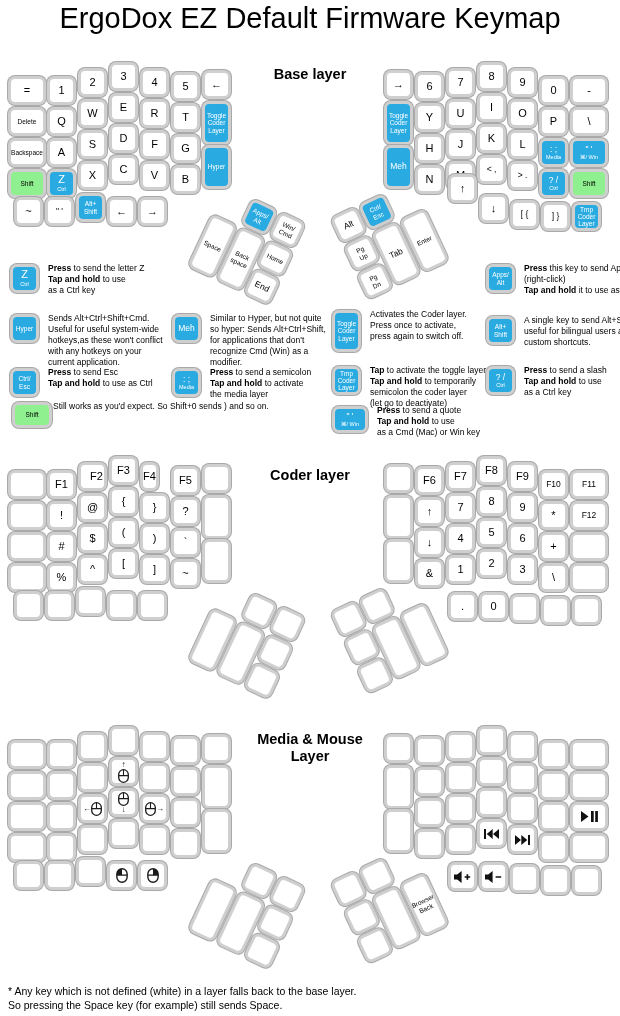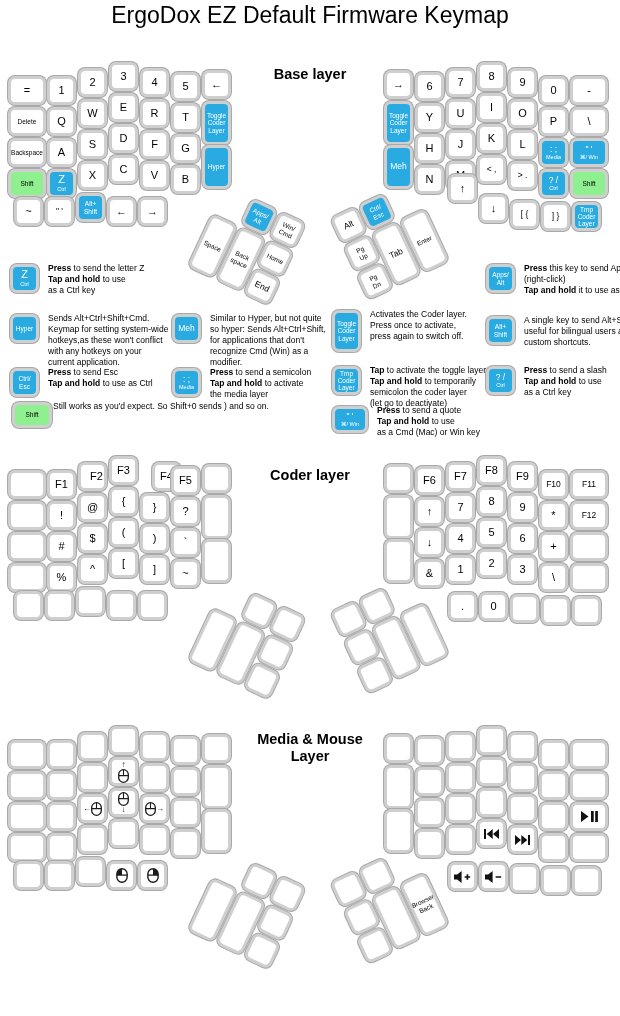--- a/index.html
+++ b/index.html
@@ -1,19 +1,19 @@
 <!DOCTYPE html>
 <html style="--blue: #29abe2; --green: #8ff08f;"><head>
 <meta charset="utf-8">
 <style>
   html,body{margin:0;padding:0;background:#fff;}
   .page{position:relative;width:620px;height:1016px;background:#fff;overflow:hidden;
         font-family:"Liberation Sans","DejaVu Sans",sans-serif;color:#000;}
   .title{position:absolute;top:2px;left:0;width:100%;text-align:center;
-         font-size:23px;font-weight:400;margin:0;}
+         font-size:29px;font-weight:400;margin:0;}
   .subtitle{position:absolute;top:33px;left:0;width:100%;text-align:center;font-size:13px;}
   .layer-label{position:absolute;left:310px;transform:translateX(-50%);
          font-size:14.5px;font-weight:700;white-space:pre-line;text-align:center;line-height:1.2;}
   .footer{position:absolute;left:8px;top:984px;font-size:10.5px;line-height:1.35;white-space:pre-line;}
   #board,#legend{position:absolute;left:0;top:0;width:620px;height:1016px;}
   .kgroup{position:absolute;width:0;height:0;}
   .key{position:absolute;box-sizing:border-box;background:#fff;
        border:3px solid #cfcfcf;box-shadow:0 0 0 1px #a9a9a9;border-radius:7px;
        display:flex;flex-direction:column;align-items:center;justify-content:center;
        overflow:hidden;}
@@ -300,21 +300,21 @@
         <div class="key" style="left: 0px; top: 0px; width: 38px; height: 29px;"></div>
         <div class="key" style="left: 39px; top: 0px; width: 29px; height: 29px;">
           <span class="klabel fs11">F1</span>
         </div>
         <div class="key" style="left: 70px; top: -8px; width: 29px; height: 29px; padding-left: 8px;">
           <span class="klabel fs11">F2</span>
         </div>
         <div class="key" style="left: 101px; top: -14px; width: 29px; height: 29px;">
           <span class="klabel fs11">F3</span>
         </div>
-        <div class="key" style="left: 144px; top: -8px; width: 29px; height: 29px;">
+        <div class="key" style="left: 132px; top: -8px; width: 19px; height: 29px;">
           <span class="klabel fs11">F4</span>
         </div>
         <div class="key" style="left: 163px; top: -4px; width: 29px; height: 29px;">
           <span class="klabel fs11">F5</span>
         </div>
         <div class="key" style="left: 194px; top: -6px; width: 29px; height: 29px;"></div>
         <div class="key" style="left: 0px; top: 31px; width: 38px; height: 29px;"></div>
         <div class="key" style="left: 39px; top: 31px; width: 29px; height: 29px;">
           <span class="klabel fs11">!</span>
         </div>
@@ -666,21 +666,21 @@
           <div><b>Tap and hold</b> to use</div>
           <div>as a Ctrl key</div>
         </div>
       </div>
       <div class="litem" style="left: 10px; top: 314px;">
         <div class="key kb" style="left: 0px; top: 0px; width: 29px; height: 29px;">
           <span class="klabel fs6">Hyper</span>
         </div>
         <div class="ltext" style="left: 38px; width: 155px;">
           <div>Sends Alt+Ctrl+Shift+Cmd.</div>
-          <div>Keymap for setting system-wide</div>
+          <div>Useful for useful system-wide</div>
           <div>hotkeys,as these won't conflict</div>
           <div>with any hotkeys on your</div>
           <div>current application.</div>
         </div>
       </div>
       <div class="litem" style="left: 10px; top: 368px;">
         <div class="key kb" style="left: 0px; top: 0px; width: 29px; height: 29px;">
           <span class="klabel fs6">Ctrl/
 Esc</span>
         </div>
@@ -783,13 +783,15 @@
           <span class="klabel fs9">? /</span>
           <span class="ksub">Ctrl</span>
         </div>
         <div class="ltext" style="left: 38px; width: 130px;">
           <div><b>Press</b> to send a slash</div>
           <div><b>Tap and hold</b> to use</div>
           <div>as a Ctrl key</div>
         </div>
       </div>
     </div>
+  <div class="footer">* Any key which is not defined (white) in a layer falls back to the base layer.
+So pressing the Space key (for example) still sends Space.</div>
 </div>
 
 </body></html>

